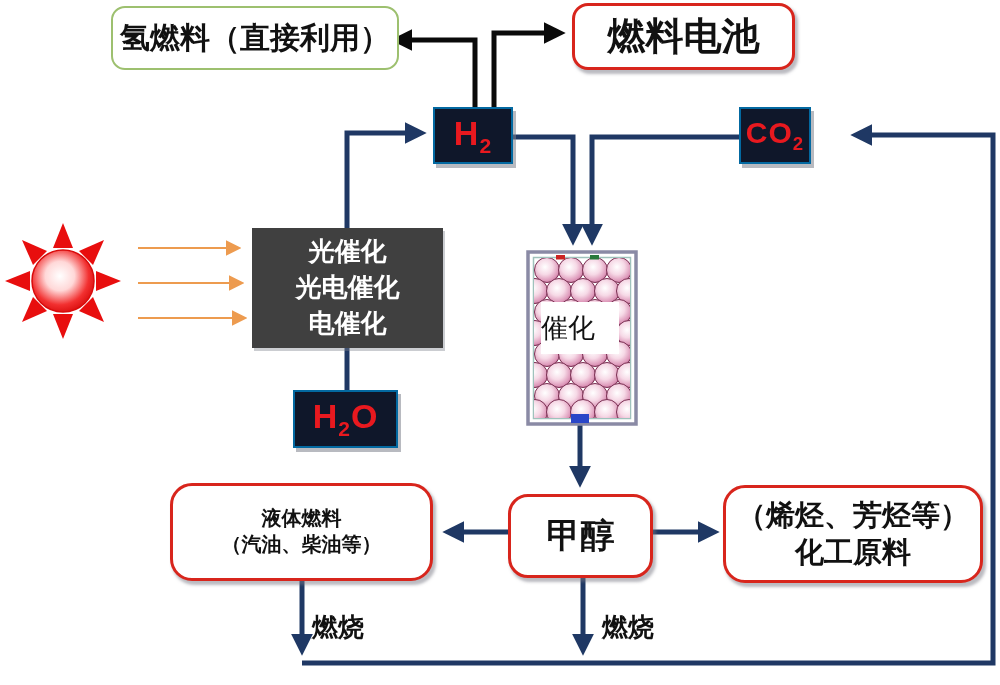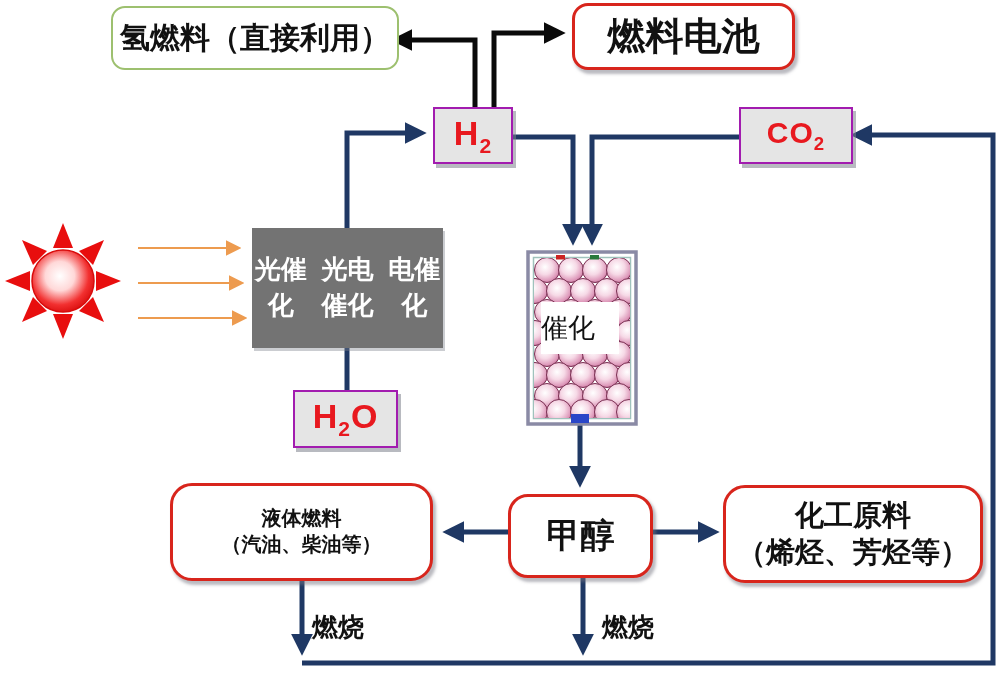--- a/index.html
+++ b/index.html
@@ -4,37 +4,37 @@
 <style>
   html,body{margin:0;padding:0;background:#ffffff;}
   .canvas{
     position:relative;width:1000px;height:685px;background:#ffffff;overflow:hidden;
     font-family:"Liberation Sans","DejaVu Sans",sans-serif;
   }
   .canvas svg.art{position:absolute;left:0;top:0;width:1000px;height:685px;z-index:1;}
   .node{position:absolute;z-index:2;display:flex;align-items:center;justify-content:center;
         text-align:center;box-sizing:border-box;font-weight:bold;color:#111;}
   .bluebox{
-    background:#e5e5e5;border:2px solid #a21caf;color:#E8191F;
+    background:#0f172a;border:2px solid #0369a1;color:#E8191F;
     box-shadow:3px 4px 0 rgba(125,130,140,.55);
     font-size:34px;letter-spacing:1px;text-align:right;
   }
   .bluebox sub{font-size:.62em;}
   .greenbox{
     background:#ffffff;border:2.5px solid #9DC06F;border-radius:14px;
     font-size:30px;
   }
   .redbox{
     background:#ffffff;border:3.5px solid #D8251C;
     box-shadow:2.5px 3.5px 3px rgba(120,120,132,.5);
     flex-direction:column;line-height:1.28;
   }
   .navypanel{
-    background:#737373;color:#ffffff;font-size:26px;line-height:1.38;
-    box-shadow:2px 3px 0 rgba(125,130,140,.4);justify-content:center;
+    background:#404040;color:#ffffff;font-size:26px;line-height:1.38;
+    flex-direction:column;box-shadow:2px 3px 0 rgba(125,130,140,.4);justify-content:center;
   }
   .plain-label{position:absolute;z-index:2;font-weight:bold;color:#111;font-size:26px;}
   .reactor-label{
     position:absolute;z-index:3;background:#ffffff;display:flex;align-items:center;
     justify-content:flex-start;font-weight:normal;font-size:27px;color:#111;
   }
 </style>
 </head>
 <body>
 
@@ -160,21 +160,21 @@
   </div>
 
   <div class="node redbox" style="left:572px;top:3px;width:223px;height:67px;border-radius:16px;font-size:38px;">
     <span>燃料电池</span>
   </div>
 
   <div class="node bluebox" style="left:433px;top:107px;width:80px;height:57px;">
     <span><span>H</span><sub>2</sub><span></span></span>
   </div>
 
-  <div class="node bluebox" style="left:739px;top:107px;width:114px;height:57px;font-size:30px;">
+  <div class="node bluebox" style="left:739px;top:107px;width:72px;height:57px;font-size:30px;">
     <span><span>CO</span><sub>2</sub><span></span></span>
   </div>
 
   <div class="node navypanel" style="left:252px;top:228px;width:191px;height:120px;">
     <span>光催化</span>
     <span>光电催化</span>
     <span>电催化</span>
   </div>
 
   <div class="node bluebox" style="left:293px;top:390px;width:105px;height:58px;">
@@ -188,20 +188,20 @@
   <div class="node redbox" style="left:508px;top:494px;width:145px;height:84px;border-radius:20px;font-size:34px;">
     <span>甲醇</span>
   </div>
 
   <div class="node redbox" style="left:170px;top:483px;width:263px;height:98px;border-radius:22px;font-size:20px;">
     <span>液体燃料</span>
     <span>（汽油、柴油等）</span>
   </div>
 
   <div class="node redbox" style="left:723px;top:485px;width:260px;height:98px;border-radius:22px;font-size:29px;">
+    <span>（烯烃、芳烃等）</span>
     <span>化工原料</span>
-    <span>（烯烃、芳烃等）</span>
   </div>
 
   <div class="plain-label" style="left:312px;top:610px;">燃烧</div>
   <div class="plain-label" style="left:602px;top:610px;">燃烧</div>
 
 </div>
 
 </body></html>

